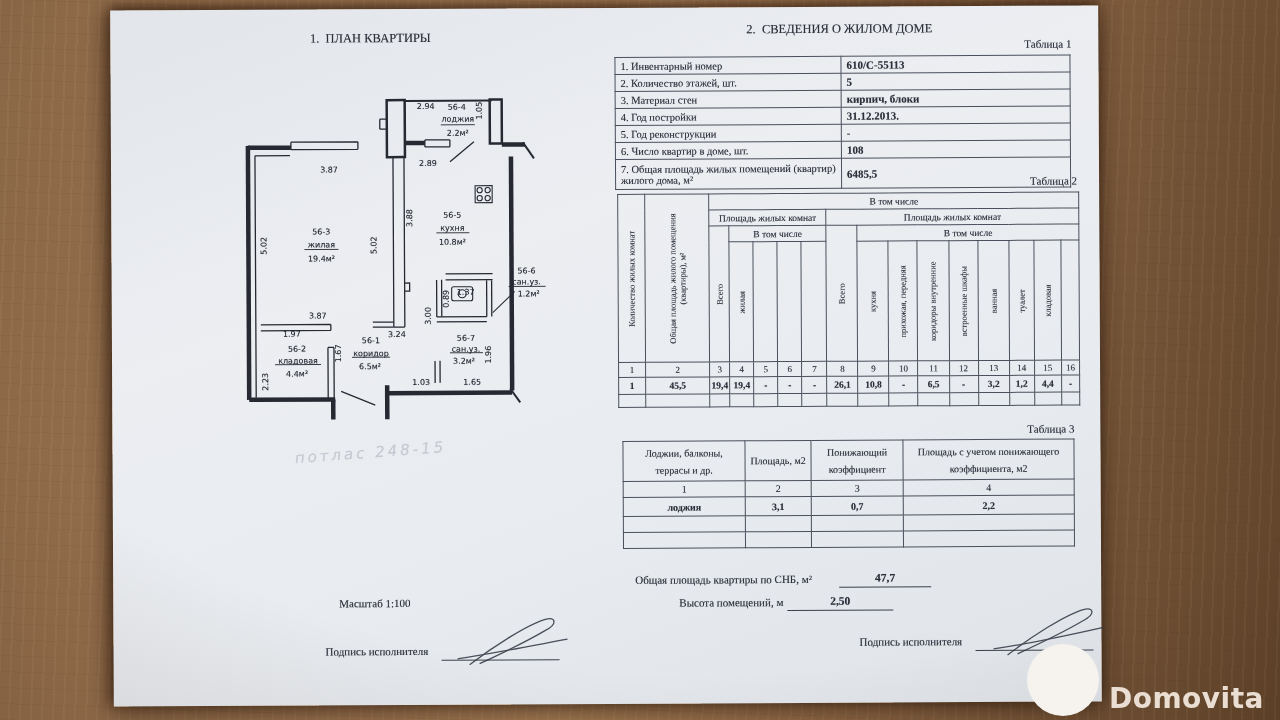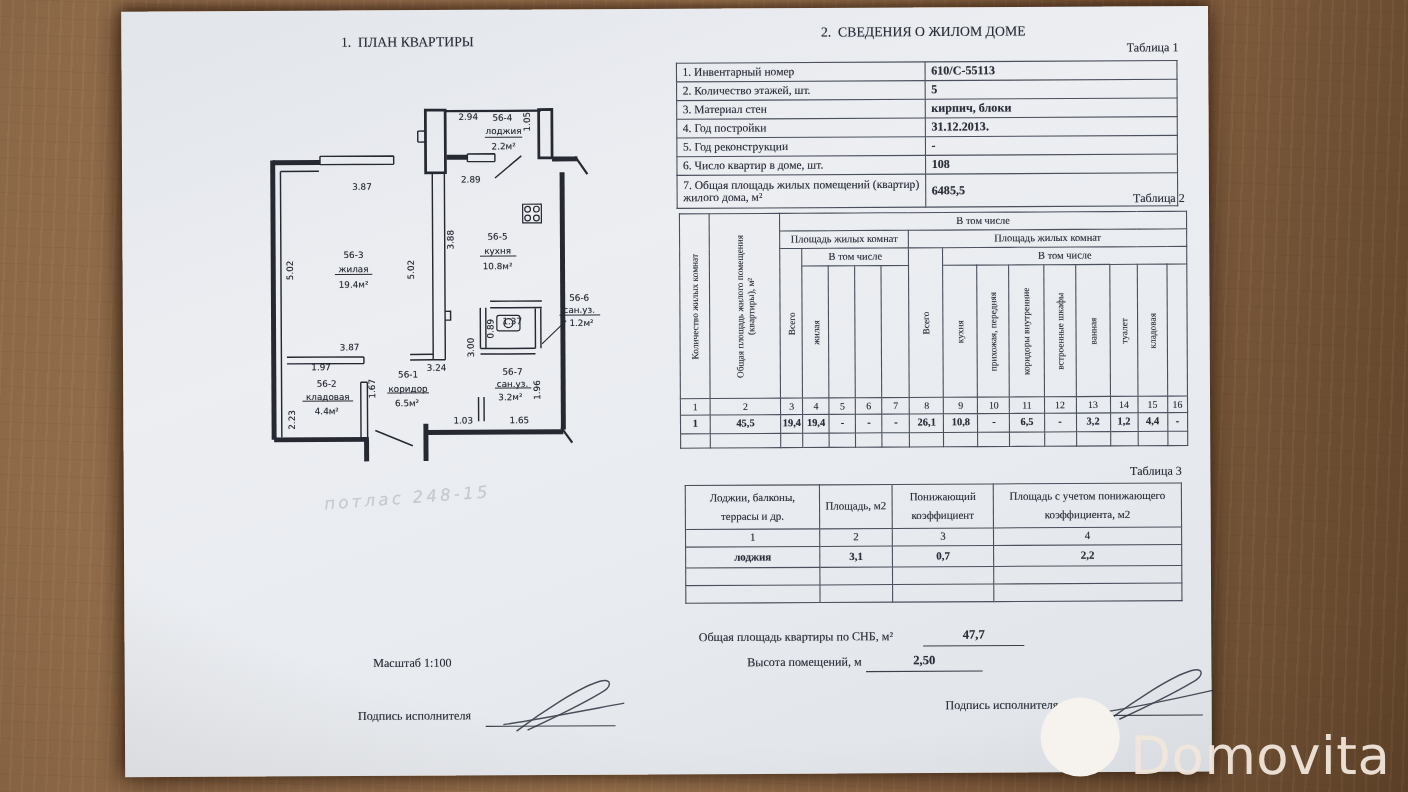--- a/index.html
+++ b/index.html
@@ -64,21 +64,21 @@
   .note { font-size:15px; font-style:italic; letter-spacing:3px; color:#6b7184; opacity:0.28;
     transform:rotate(-4deg); white-space:pre; font-family:"DejaVu Sans",sans-serif; }
 
   .plan { font-family:"DejaVu Sans",sans-serif; }
   .plan text { fill:#262932; font-size:8px; font-family:"DejaVu Sans",sans-serif; }
   .plan .w { stroke:#262932; fill:none; }
 
   .brand { position:absolute; right:16px; bottom:4px; z-index:6; display:flex; align-items:center; gap:10px;
     font-family:"DejaVu Sans",sans-serif; }
   .brand .dot { width:72px; height:72px; border-radius:50%; background:#f6f3ef; }
-  .brand .word { font-size:48px; font-weight:400; color:rgba(241,230,219,0.95); letter-spacing:0.5px;margin-top:37px; }
+  .brand .word { font-size:28px; font-weight:700; color:rgba(241,230,219,0.95); letter-spacing:0.5px;margin-top:37px; }
 </style>
 </head>
 <body>
 
 <div class="scene">
   <div class="paper">
 
     <div class="abs title" style="left:100px; top:22px; width:320px;">1.  ПЛАН КВАРТИРЫ</div>
     <div class="abs title" style="left:504px; top:15px; width:450px;">2.  СВЕДЕНИЯ О ЖИЛОМ ДОМЕ</div>
 

